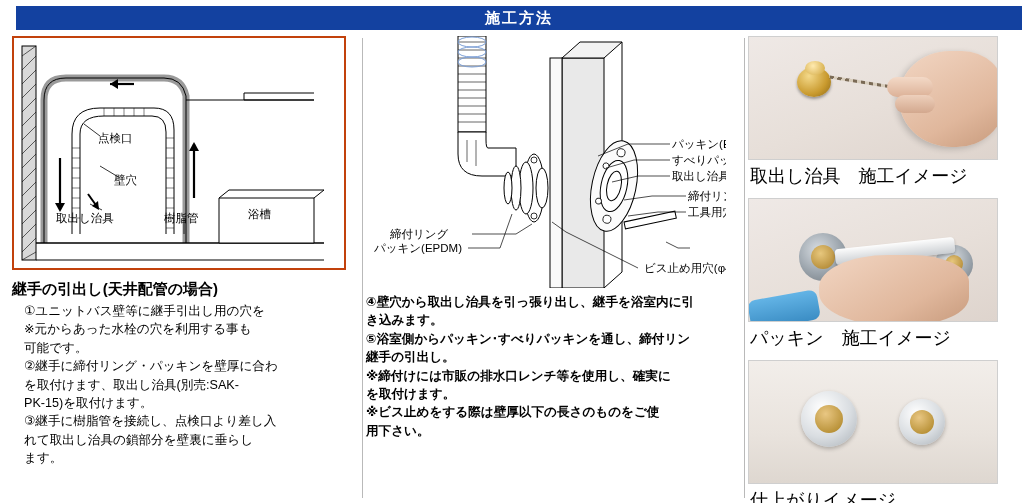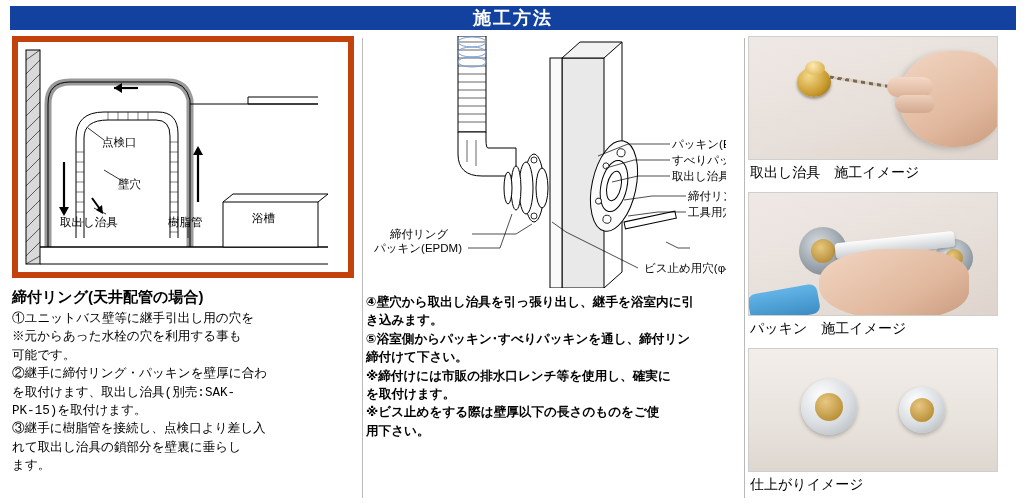--- a/index.html
+++ b/index.html
@@ -1,51 +1,51 @@
 <!DOCTYPE html>
 <html lang="ja"><head>
 <meta charset="utf-8">
 <style>
   html,body{margin:0;padding:0;background:#ffffff;}
   body{width:1026px;height:503px;font-family:"Liberation Sans","DejaVu Sans",sans-serif;color:#000;overflow:hidden;}
   .page{position:relative;width:1026px;height:503px;}
 
   
   .header{
-    position:absolute;left:10px;top:6px;width:1006px;height:24px;
+    position:absolute;left:16px;top:6px;width:1006px;height:24px;
     background:#1341a0;color:#fff;display:flex;align-items:center;justify-content:center;
-    font-size:18px;font-weight:bold;letter-spacing:2px;
+    font-size:15px;font-weight:bold;letter-spacing:2px;
   }
 
   
   .col{position:absolute;top:36px;}
   .col1{left:12px;width:350px;}
   .col2{left:366px;width:372px;}
   .col3{left:748px;width:268px;}
 
   .vdiv{position:absolute;top:38px;width:1px;height:460px;background:#b9b9b9;}
   .vdiv.v1{left:362px;}
   .vdiv.v2{left:744px;}
 
   
-  .figbox{position:relative;border:6px solid #c2410c;background:#fff;}
+  .figbox{position:relative;border:2px solid #c2410c;background:#fff;}
   .fig1{width:330px;height:230px;}
   .fig2{width:360px;height:252px;border:none;}
 
   
   .heading{font-size:15px;font-weight:bold;margin:10px 0 4px 0;letter-spacing:0px;}
   .steps{font-size:12.6px;line-height:1.38;}
-  .steps p{margin:0 0 1px 0;text-indent:0;font-family:Liberation Mono, monospace;}
+  .steps p{margin:0 0 1px 12px;text-indent:0;}
 
   .col2text{font-size:12.6px;line-height:1.38;margin-top:6px;font-weight:bold;}
   .col2text p{margin:0 0 1px 0;}
 
   
   .photo{position:relative;width:248px;height:122px;border:1px solid #cfcfcf;overflow:hidden;background:#efe9e4;}
-  .photo-cap{font-size:14px;margin:4px 0 10px 2px;}
+  .photo-cap{font-size:18px;margin:4px 0 10px 2px;}
 
   
   .p1{background:linear-gradient(160deg,#efe9e6 0%,#e7dfd9 55%,#ded4cd 100%);}
   .p1 .brass{position:absolute;left:48px;top:30px;width:34px;height:30px;border-radius:50%;
     background:radial-gradient(circle at 35% 30%,#f4d98a,#c99a2e 60%,#8a6615);box-shadow:0 2px 3px rgba(0,0,0,.35);}
   .p1 .brass2{position:absolute;left:56px;top:24px;width:20px;height:14px;border-radius:50%;
     background:radial-gradient(circle at 40% 35%,#ffeab0,#cfa43a);}
   .p1 .chain{position:absolute;left:80px;top:46px;width:95px;height:3px;
     background:repeating-linear-gradient(90deg,#7a6a55 0 4px,#d8cdbc 4px 8px);transform:rotate(9deg);}
   .p1 .hand{position:absolute;left:150px;top:14px;width:105px;height:96px;border-radius:48% 40% 45% 50%;
@@ -184,21 +184,21 @@
         <line x1="170" y1="180" x2="170" y2="196" stroke="#000" stroke-width="0.8"></line>
 
         <text x="84" y="104" font-size="11.5">点検口</text>
         <text x="100" y="146" font-size="11.5">壁穴</text>
         <text x="42" y="184" font-size="11.5">取出し治具</text>
         <text x="150" y="184" font-size="11.5">樹脂管</text>
         <text x="234" y="180" font-size="11.5">浴槽</text>
       </svg>
     </div>
 
-    <div class="heading">締付リング(天井配管の場合)</div>
+    <div class="heading">継手の引出し(天井配管の場合)</div>
 
     <div class="steps">
       <p>①ユニットバス壁等に継手引出し用の穴を</p>
       <p>  ※元からあった水栓の穴を利用する事も</p>
       <p>    可能です。</p>
       <p>②継手に締付リング・パッキンを壁厚に合わ</p>
       <p>  を取付けます、取出し治具(別売:SAK-</p>
       <p>  PK-15)を取付けます。</p>
       <p>③継手に樹脂管を接続し、点検口より差し入</p>
       <p>  れて取出し治具の鎖部分を壁裏に垂らし</p>
@@ -290,21 +290,21 @@
         <text x="278" y="236" font-size="11.5">ビス止め用穴(φ4.5)</text>
         <text x="24" y="202" font-size="11.5">締付リング</text>
         <text x="8" y="216" font-size="11.5">パッキン(EPDM)</text>
       </svg>
     </div>
 
     <div class="col2text">
       <p>④壁穴から取出し治具を引っ張り出し、継手を浴室内に引</p>
       <p>  き込みます。</p>
       <p>⑤浴室側からパッキン･すべりパッキンを通し、締付リン</p>
-      <p>  締付けて下さい。</p>
+      <p>  継手の引出し。</p>
       <p>  ※締付けには市販の排水口レンチ等を使用し、確実に</p>
       <p>    を取付けます。</p>
       <p>  ※ビス止めをする際は壁厚以下の長さのものをご使</p>
       <p>    用下さい。</p>
     </div>
   </div>
 
   <div class="col col3">
 
     <div class="photo p1">

